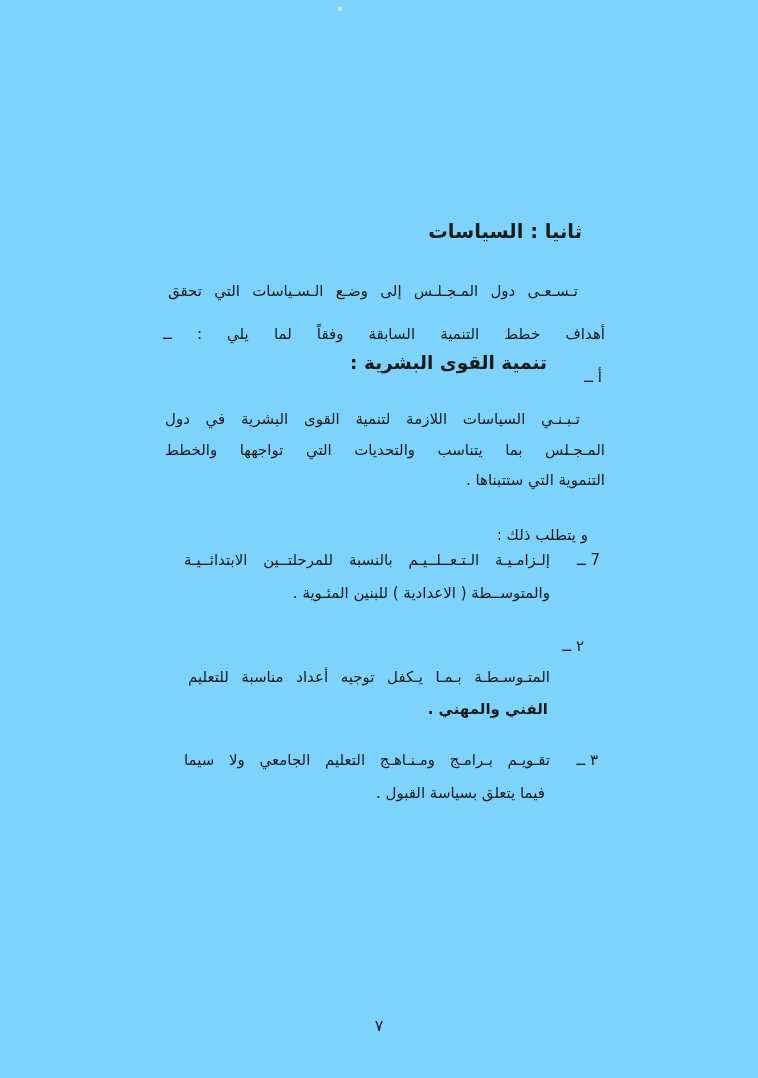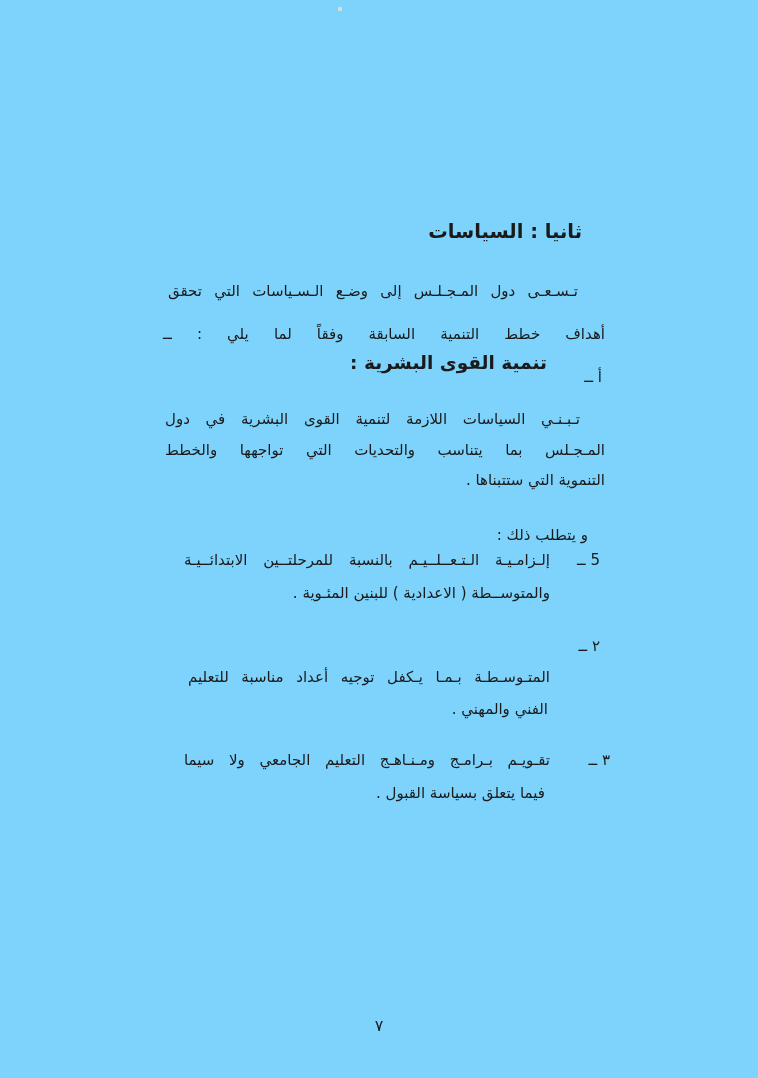--- a/index.html
+++ b/index.html
@@ -61,27 +61,27 @@
   <div class="ln just" style="top:319px;right:153px;left:163px;">أهداف خطط التنمية السابقة وفقاً لما يلي : ــ</div>
 
   <div class="ln" style="top:362px;right:156px;">أ ــ</div>
   <div class="ln heading bold" style="top:348px;right:211px;">تنمية القوى البشرية :</div>
 
   <div class="ln just" style="top:404px;right:178px;left:165px;">تـبـنـي السياسات اللازمة لتنمية القوى البشرية في دول</div>
   <div class="ln just" style="top:435px;right:153px;left:165px;">المـجـلس بما يتناسب والتحديات التي تواجهها والخطط</div>
   <div class="ln" style="top:465px;right:153px;text-align:center;">التنموية التي ستتبناها .</div>
   <div class="ln" style="top:492px;right:170px;margin-top:28px;">و يتطلب ذلك :</div>
 
-  <div class="ln" style="top:545px;right:158px;">5 ــ</div>
+  <div class="ln" style="top:545px;right:158px;">7 ــ</div>
   <div class="ln just" style="top:545px;right:208px;left:184px;">إلـزامـيـة الـتـعــلــيـم بالنسبة للمرحلتــين الابتدائــيـة</div>
   <div class="ln" style="top:578px;right:208px;">والمتوســطة ( الاعدادية ) للبنين المئـوية .</div>
 
-  <div class="ln" style="top:631px;right:158px;">٢ ــ</div>
+  <div class="ln" style="top:631px;right:174px;">٢ ــ</div>
   <div class="ln just" style="top:662px;right:208px;left:188px;">المتـوسـطـة بـمـا يـكفل توجيه أعداد مناسبة للتعليم</div>
-  <div class="ln" style="top:694px;right:210px;">الفني والمهني .</div>
+  <div class="ln" style="top:694px;right:210px;font-weight:bold;">الفني والمهني .</div>
 
-  <div class="ln" style="top:745px;right:148px;">٣ ــ</div>
+  <div class="ln" style="top:745px;right:160px;">٣ ــ</div>
   <div class="ln just" style="top:745px;right:208px;left:184px;">تقـويـم بـرامـج ومـنـاهـج التعليم الجامعي ولا سيما</div>
   <div class="ln" style="top:778px;right:213px;">فيما يتعلق بسياسة القبول .</div>
 
   <div class="pagenum">٧</div>
 
 </div>
 
 </body></html>

